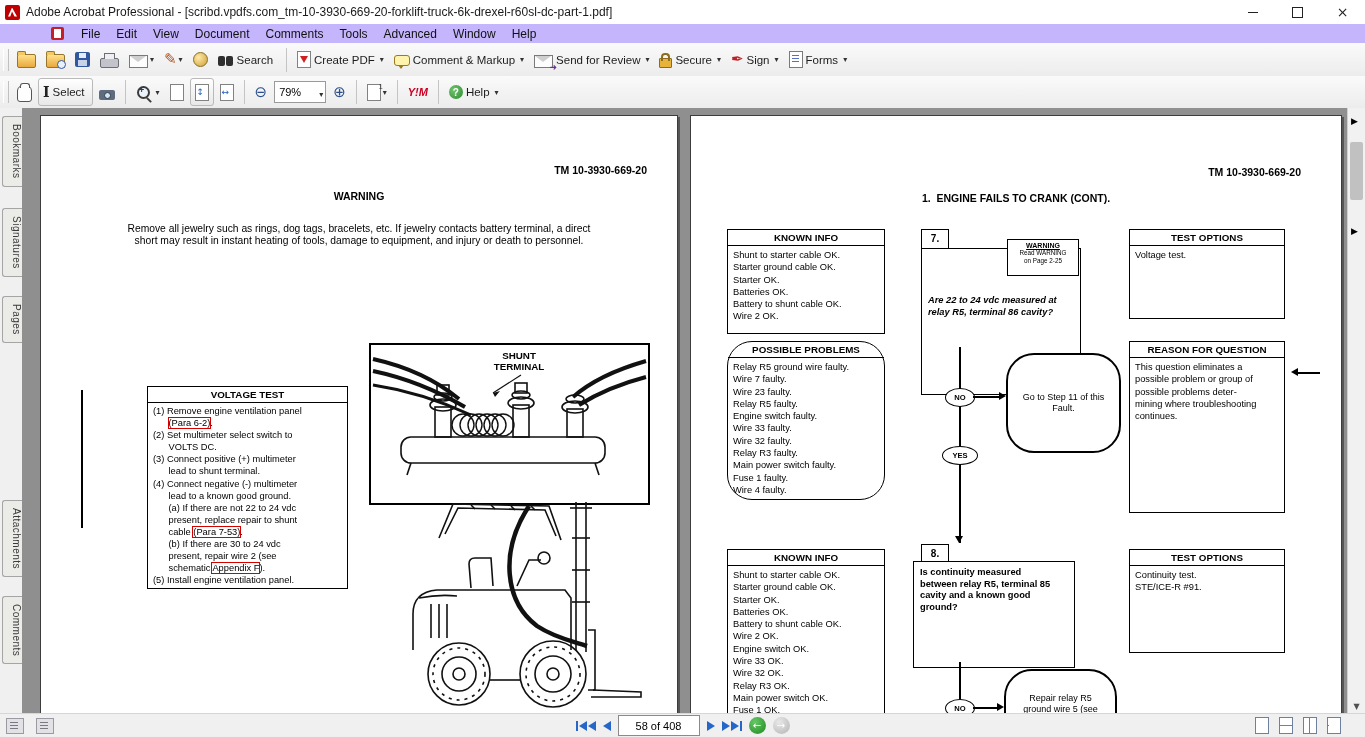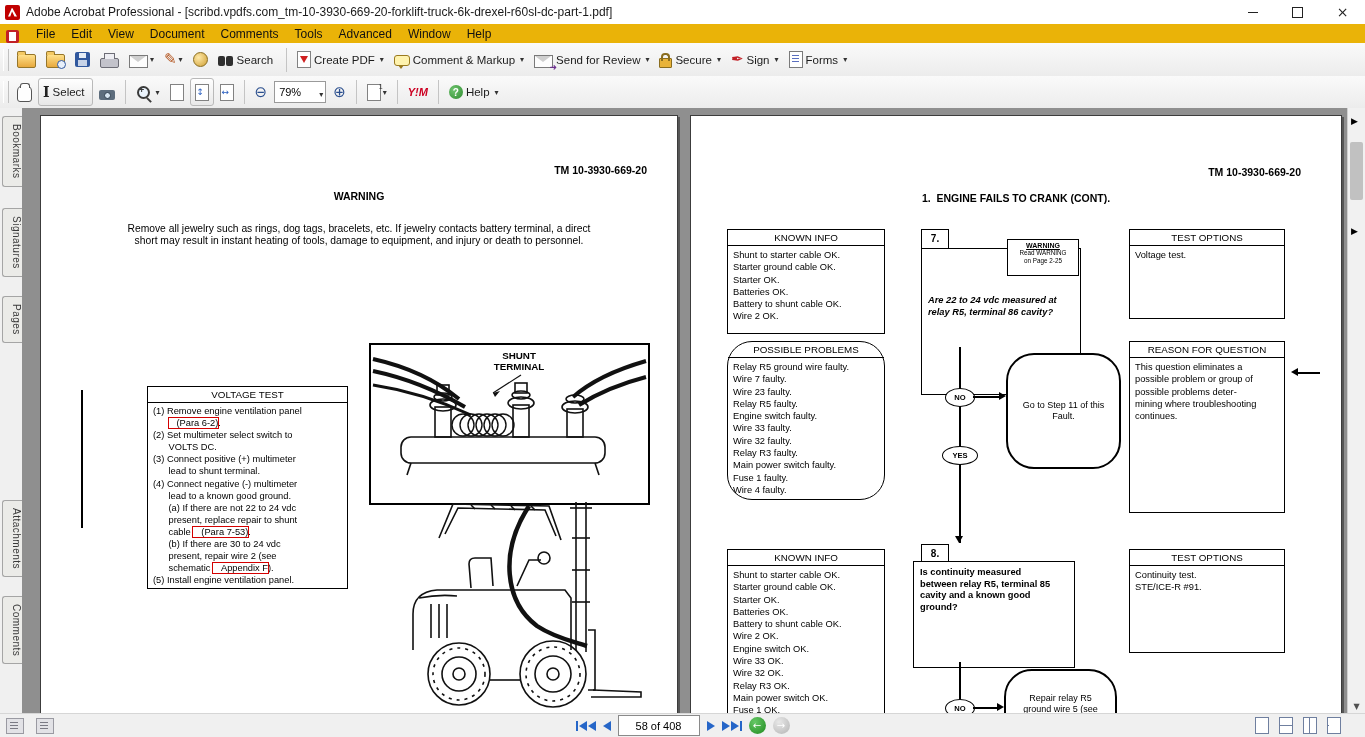--- a/index.html
+++ b/index.html
@@ -13,21 +13,21 @@
   .app-icon::before{content:"";position:absolute;left:3px;top:3px;width:9px;height:9px;
      background:#fff;clip-path:polygon(0 100%,45% 0,100% 100%,72% 100%,45% 45%,25% 100%);}
   .title-text{font-size:12px;color:#1a1a1a;white-space:nowrap;overflow:hidden;}
   .caption{margin-left:auto;display:flex;height:24px;}
   .cap-btn{width:45px;height:24px;display:flex;align-items:center;justify-content:center;color:#222;}
   .cap-min{width:10px;height:1px;background:#222;}
   .cap-max{width:9px;height:9px;border:1px solid #222;}
   .cap-x{font-size:14px;line-height:1;}
 
   
-  .menubar{position:absolute;top:24px;left:0;right:0;height:19px;background:#eab308;display:flex;align-items:flex-end;border-bottom:1px solid #ececec;}
+  .menubar{position:absolute;top:24px;left:0;right:0;height:19px;background:#c4b5fd;display:flex;align-items:center;border-bottom:1px solid #ececec;padding-left:45px;}
   .doc-win-icon{width:13px;height:13px;margin:0 9px 0 6px;background:#c22026;border-radius:2px;position:relative;}
   .doc-win-icon::before{content:"";position:absolute;left:3px;top:2px;width:7px;height:9px;background:#fff;}
   .menu-item{font-size:12px;color:#111;padding:2px 8px;}
 
   
   .toolbar{position:absolute;left:0;right:0;background:linear-gradient(#fafafa,#ececec);display:flex;align-items:center;}
   .tb1{top:43px;height:33px;border-bottom:1px solid #d8d8d8;}
   .tb2{top:76px;height:32px;border-bottom:1px solid #9c9c9c;}
   .tbtn{height:26px;display:flex;align-items:center;padding:0 4px;margin:0 1px;border-radius:3px;}
   .tbtn.raised{border:1px solid #b9b9b9;background:linear-gradient(#ffffff,#e8e8e8);}
@@ -109,26 +109,26 @@
   .pm{width:12px;height:15px;background:#fff;border:1px solid #6f7f9f;position:relative;}
   .pm-split::before{content:"";position:absolute;top:0;bottom:0;left:5px;width:1px;background:#6f7f9f;}
   .pm-row::before{content:"";position:absolute;left:0;right:0;top:7px;height:1px;background:#6f7f9f;}
 
   
   .ph{position:absolute;font-size:10.5px;font-weight:bold;white-space:pre;}
   .center-b{position:absolute;left:0;right:0;text-align:center;font-size:10.5px;font-weight:bold;}
   .warn-para{position:absolute;left:0;right:0;text-align:center;font-size:10.3px;line-height:11.8px;white-space:pre-line;}
   .changebar{position:absolute;width:1.5px;background:#000;}
   .fc-box{position:absolute;border:1px solid #000;background:#fff;}
-  .fc-title{font-weight:normal;font-size:9.8px;text-align:center;border-bottom:1px solid #000;padding:2px 0;}
+  .fc-title{font-weight:bold;font-size:9.8px;text-align:center;border-bottom:1px solid #000;padding:2px 0;}
   .list-body{padding:3px 5px 0;font-size:9.3px;line-height:12.3px;}
   .list-body .li{white-space:pre;}
   .vt-body{padding:2px 5px 0;font-size:9.3px;line-height:12.1px;}
   .vt-body .li{white-space:pre;}
-  .redlink{outline:1px solid #d40000;padding-left:8px;}
+  .redlink{outline:1px solid #d40000;}
   .fc-num{position:absolute;border:1px solid #000;background:#fff;font-weight:bold;font-size:10px;text-align:center;line-height:18px;}
   .fc-q{position:absolute;border:1px solid #000;background:#fff;font-weight:bold;font-size:9.3px;line-height:11.6px;white-space:pre-line;}
   .fc-round{position:absolute;border:2px solid #000;border-radius:28px;background:#fff;font-size:9px;line-height:11.5px;text-align:center;display:flex;align-items:center;justify-content:center;white-space:pre-line;}
   .fc-oval{position:absolute;border:1px solid #000;border-radius:50%;background:#fff;font-weight:bold;font-size:7.6px;display:flex;align-items:center;justify-content:center;}
   .vl{position:absolute;width:1.5px;background:#000;}
   .hl{position:absolute;height:1.5px;background:#000;}
   .arr-d{position:absolute;width:0;height:0;border-left:4.5px solid transparent;border-right:4.5px solid transparent;border-top:7px solid #000;}
   .arr-r{position:absolute;width:0;height:0;border-top:4.5px solid transparent;border-bottom:4.5px solid transparent;border-left:7px solid #000;}
   .arr-l{position:absolute;width:0;height:0;border-top:4.5px solid transparent;border-bottom:4.5px solid transparent;border-right:7px solid #000;}
   .warn-box{position:absolute;border:1px solid #000;background:#fff;text-align:center;}
@@ -440,21 +440,21 @@
           <div class="wt" ind="right_page.step7.warning.title">WARNING</div>
           <div class="wb">Read WARNING
 on Page 2-25</div>
         </div>
 
         <div class="vl" style="left:268px;top:231px;height:196px;"></div>
         <div class="arr-d" style="left:264px;top:420px;"></div>
         <div class="fc-oval" style="left:254px;top:272px;width:28px;height:17px;">NO</div>
         <div class="hl" style="left:282px;top:280px;width:28px;"></div>
         <div class="arr-r" style="left:308px;top:276px;"></div>
-        <div class="fc-round" style="left:315px;top:237px;width:95px;height:88px;padding:12px 8px;">Go to Step 11 of this
+        <div class="fc-round" style="left:315px;top:237px;width:95px;height:88px;padding:4px 8px;">Go to Step 11 of this
 Fault.</div>
         <div class="fc-oval" style="left:251px;top:330px;width:34px;height:17px;">YES</div>
 
         <div class="fc-num" style="left:230px;top:428px;width:26px;height:19px;">8.</div>
         <div class="fc-q" style="left:222px;top:445px;width:148px;height:100px;padding:5px 6px 0;">Is continuity measured
 between relay R5, terminal 85
 cavity and a known good
 ground?</div>
         <div class="vl" style="left:268px;top:546px;height:37px;"></div>
         <div class="fc-oval" style="left:254px;top:583px;width:28px;height:17px;">NO</div>

